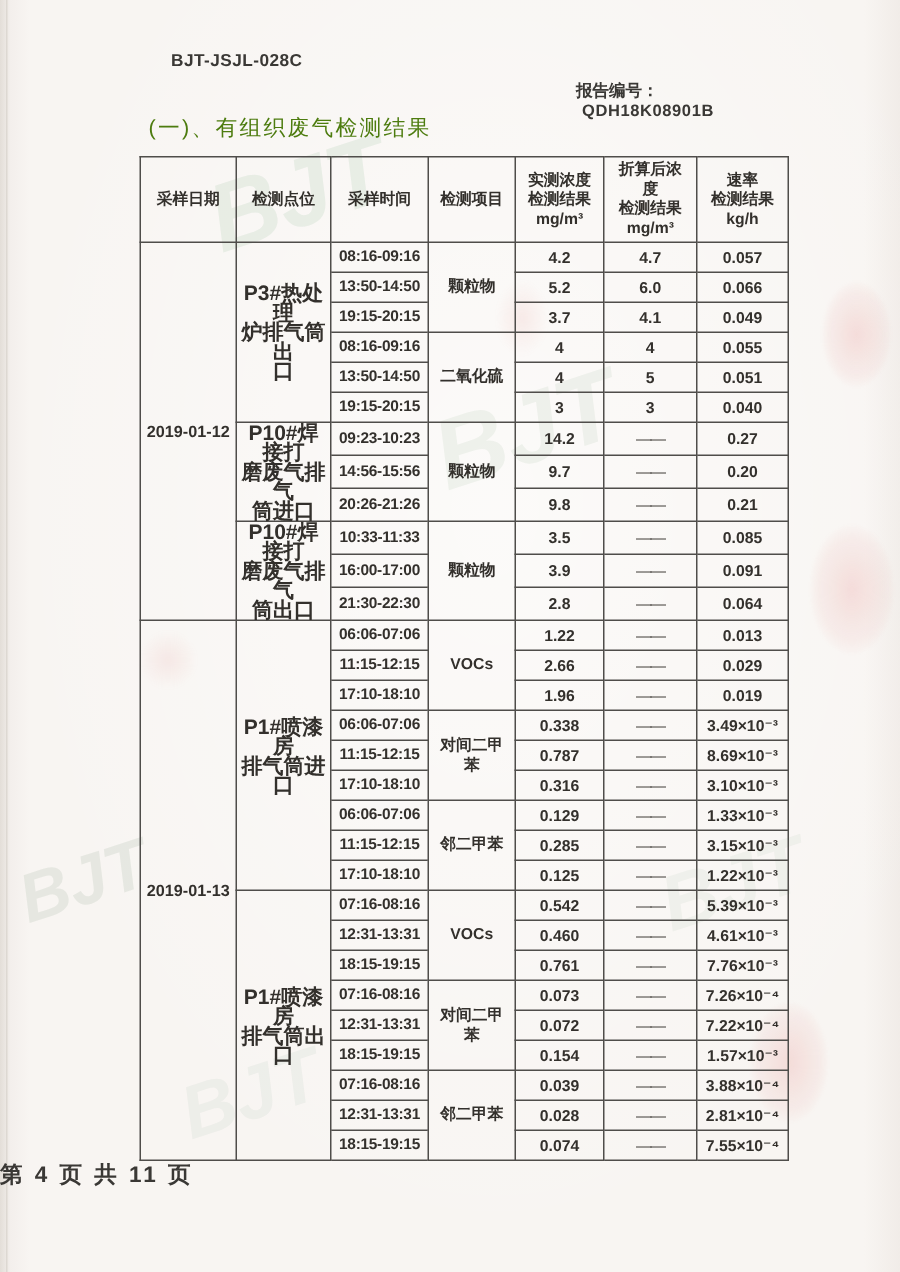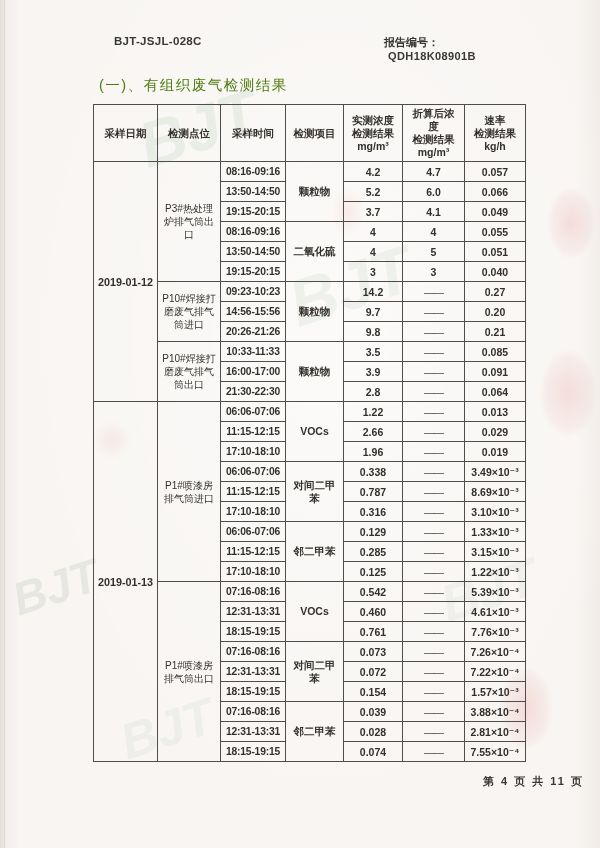--- a/index.html
+++ b/index.html
@@ -13,21 +13,21 @@
     color:#2e2c2a;
     position:relative;
     overflow:hidden;
   }
   .page{position:relative;width:600px;height:848px;}
   .scan-edge{position:absolute;left:4px;top:0;width:1px;height:848px;background:#d8d3cd;opacity:.8;}
 
   
   .top-row{position:absolute;top:33px;left:0;width:524px;height:20px;}
   .doc-code{position:absolute;left:114px;top:2px;font-size:11.5px;font-weight:700;letter-spacing:.3px;color:#3a3835;}
-  .report-no{position:absolute;left:384px;top:2px;font-size:11px;font-weight:700;color:#3a3835;}
+  .report-no{position:absolute;left:384px;top:20px;font-size:11px;font-weight:700;color:#3a3835;}
   .report-no .val{margin-left:4px;letter-spacing:.4px;}
 
   
   .title{position:absolute;left:99px;top:76px;font-size:14.5px;font-weight:400;letter-spacing:1.5px;color:#4d7c0f;}
 
   
   table{
     position:absolute;left:93px;top:104px;
     width:432px;border-collapse:collapse;table-layout:fixed;
     background:transparent;
@@ -36,28 +36,28 @@
     border:1px solid #4f4d4a;
     text-align:center;vertical-align:middle;
     padding:0 1px;
     white-space:pre-line;
     color:#33302c;
   }
   thead th{height:56px;font-size:10.5px;font-weight:600;line-height:13px;}
   tbody td{height:19px;font-size:10.5px;line-height:12px;}
   td.c-time{font-weight:700;font-size:10.3px;letter-spacing:-0.2px;text-align:center;}
   td.c-num{font-weight:700;letter-spacing:0;}
-  td.c-point{font-weight:400;font-size:10px;line-height:13px;}
+  td.c-point{font-weight:700;font-size:14px;line-height:13px;}
   td.c-item{font-weight:600;line-height:13px;}
   td.c-date{font-weight:700;font-size:10.8px;margin-left:15px;}
   td.c-dash{font-weight:400;color:#4a4844;letter-spacing:-1px;}
 
   
-  .footer{position:absolute;left:0;top:774px;width:584px;text-align:right;
-    font-size:11px;font-weight:600;letter-spacing:2px;color:#3a3835;}
+  .footer{position:absolute;left:0;top:774px;width:584px;text-align:left;
+    font-size:15px;font-weight:600;letter-spacing:2px;color:#3a3835;}
 
   
   .wm{position:absolute;font-style:italic;font-weight:800;
     color:rgba(146,185,150,.16);transform:rotate(-18deg);
     font-family:"Liberation Sans",sans-serif;pointer-events:none;user-select:none;}
   .wm1{left:138px;top:92px;font-size:64px;}
   .wm2{left:288px;top:248px;font-size:66px;color:rgba(146,185,150,.12);}
   .wm3{left:12px;top:560px;font-size:46px;color:rgba(150,170,150,.18);}
   .wm4{left:440px;top:560px;font-size:52px;color:rgba(160,190,160,.10);}
   .wm5{left:120px;top:700px;font-size:50px;color:rgba(150,180,155,.10);}

